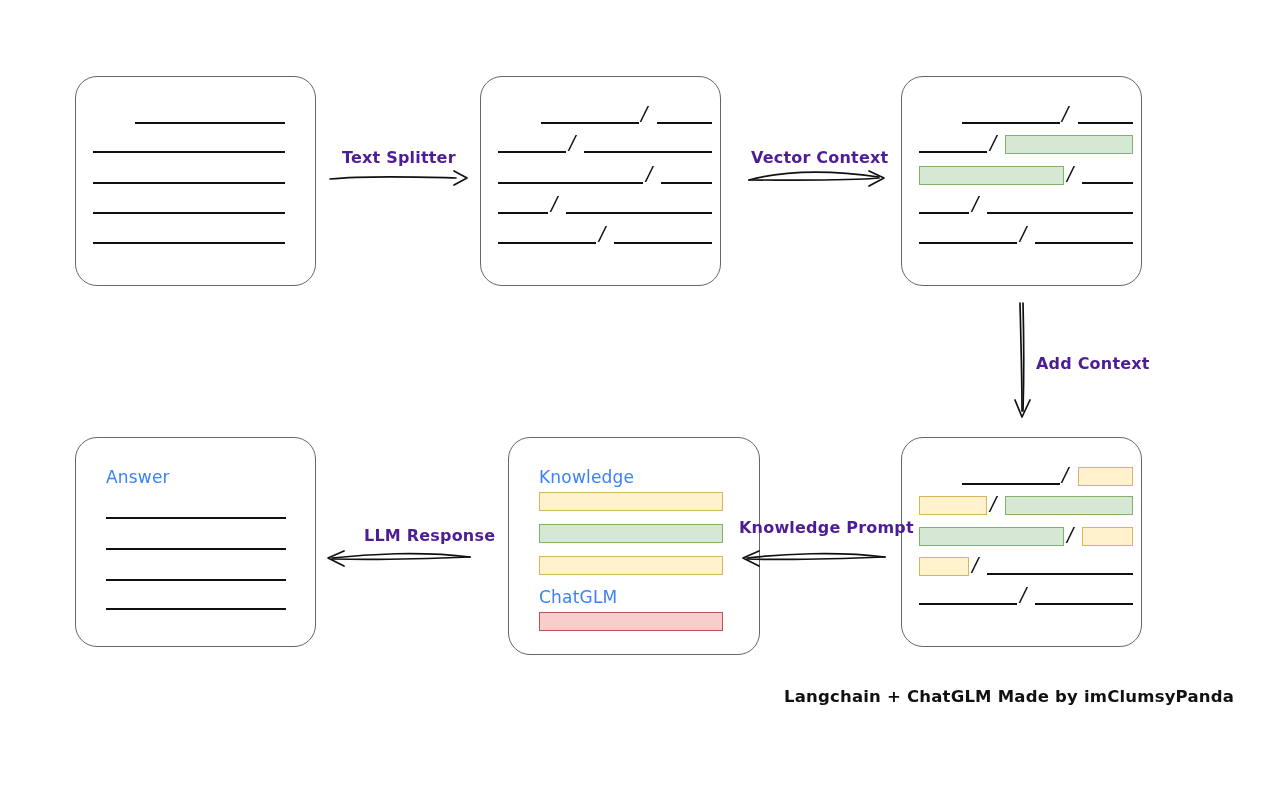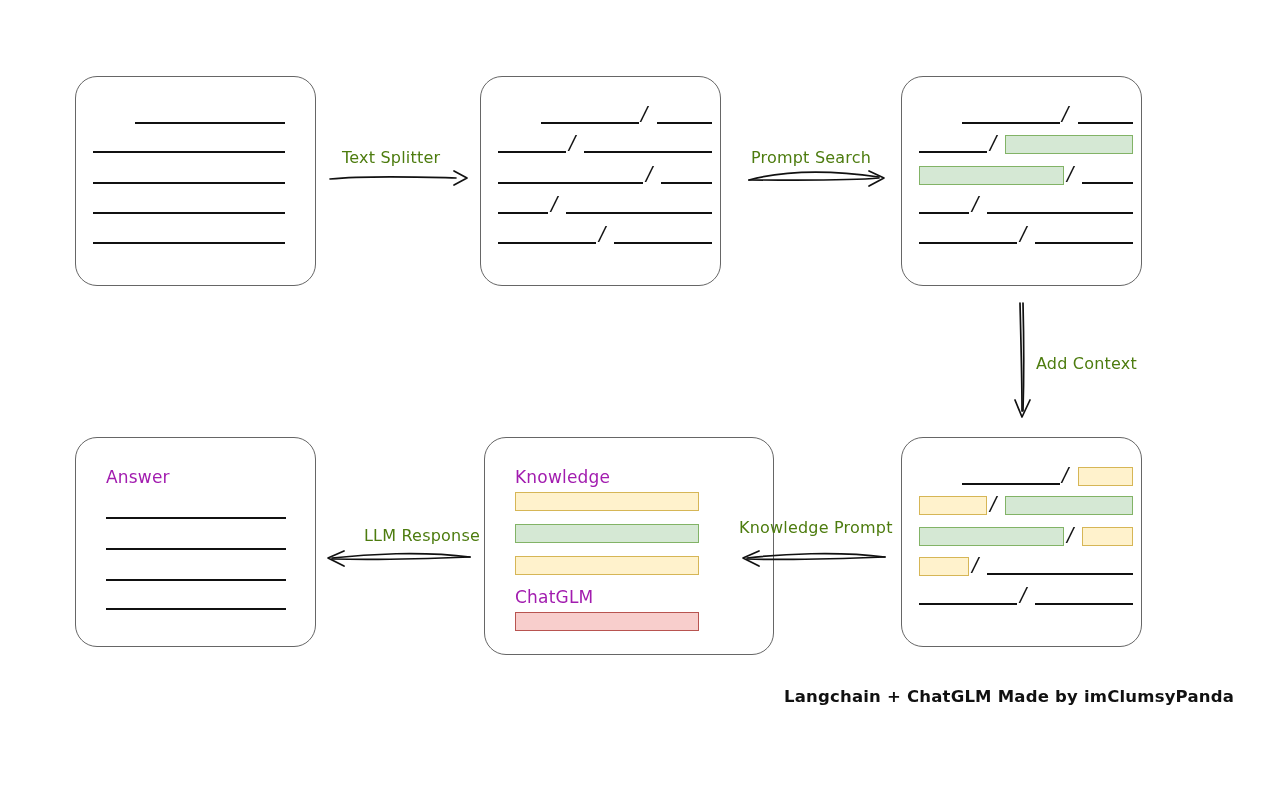--- a/index.html
+++ b/index.html
@@ -49,31 +49,32 @@
     border-style: solid;
   }
   .chunk.green  { background: #d5e8d4; border-color: #82b366; }
   .chunk.yellow { background: #fff2cc; border-color: #d6b656; }
   .chunk.red    { background: #f8cecc; border-color: #b85450; }
 
   
   .box-label {
     position: absolute;
     font-size: 17px;
-    color: #a21caf;
+    color: #3b82f6;
     letter-spacing: .2px;
     white-space: nowrap;
   }
   
   .edge-label {
     position: absolute;
     font-size: 16px;
-    color: #4d7c0f;
+    color: #4c1d95;
     white-space: nowrap;
     letter-spacing: .2px;
+    font-weight: bold;
   }
   .caption {
     position: absolute;
     font-size: 16.5px;
     color: #111111;
     white-space: nowrap;
     letter-spacing: .2px;
   }
   svg.edge {
     position: absolute;
@@ -132,21 +133,21 @@
     </div>
 
   <div class="doc-box" id="box-answer" style="left:75px; top:437px; width:241px; height:210px;">
       <div class="box-label" style="left:30px; top:29px;">Answer</div>
       <div class="rule" style="left:30px; top:79px; width:180px;"></div>
       <div class="rule" style="left:30px; top:110px; width:180px;"></div>
       <div class="rule" style="left:30px; top:141px; width:180px;"></div>
       <div class="rule" style="left:30px; top:170px; width:180px;"></div>
     </div>
 
-  <div class="doc-box" id="box-prompt" style="left:484px; top:437px; width:290px; height:218px;">
+  <div class="doc-box" id="box-prompt" style="left:508px; top:437px; width:252px; height:218px;">
       <div class="box-label" style="left:30px; top:29px;">Knowledge</div>
       <div class="chunk yellow" style="left:30px; top:54px; width:184px; height:19px;"></div>
       <div class="chunk green" style="left:30px; top:86px; width:184px; height:19px;"></div>
       <div class="chunk yellow" style="left:30px; top:118px; width:184px; height:19px;"></div>
       <div class="box-label" style="left:30px; top:149px;">ChatGLM</div>
       <div class="chunk red" style="left:30px; top:174px; width:184px; height:19px;"></div>
     </div>
 
   <div class="doc-box" id="box-context" style="left:901px; top:437px; width:241px; height:210px;">
       <div class="rule" style="left:60px; top:45px; width:98px;"></div>
@@ -170,21 +171,21 @@
     <path d="M 0 29 C 40 25, 90 27, 126 28" stroke-width="1.7" stroke-linecap="round"></path>
     <path d="M 124 21 L 137 28 L 124 35" stroke-width="1.7" stroke-linejoin="round" stroke-linecap="round"></path>
   </svg>
   <div class="edge-label" id="label-text-splitter" style="left:342px; top:148px;">Text Splitter</div>
 
   <svg class="edge" id="edge-vector-search" style="left:749px; top:150px; width:145px; height:50px;">
     <path d="M 0 30 C 45 18, 95 22, 130 27" stroke-width="1.7" stroke-linecap="round"></path>
     <path d="M 0 30 C 50 30, 98 31, 130 28" stroke-width="1.7" stroke-linecap="round"></path>
     <path d="M 120 21 L 135 28 L 120 36" stroke-width="1.7" stroke-linejoin="round" stroke-linecap="round"></path>
   </svg>
-  <div class="edge-label" id="label-vector-search" style="left:751px; top:148px;">Prompt Search</div>
+  <div class="edge-label" id="label-vector-search" style="left:751px; top:148px;">Vector Context</div>
 
   <svg class="edge" id="edge-add-context" style="left:1012px; top:303px; width:40px; height:120px;">
     <path d="M 8 0 C 9 40, 10 75, 10 108" stroke-width="1.7" stroke-linecap="round"></path>
     <path d="M 11 0 C 12 40, 12 75, 11 108" stroke-width="1.7" stroke-linecap="round"></path>
     <path d="M 3 97 L 10 114 L 18 97" stroke-width="1.7" stroke-linejoin="round" stroke-linecap="round"></path>
   </svg>
   <div class="edge-label" id="label-add-context" style="left:1036px; top:354px;">Add Context</div>
 
   <svg class="edge" id="edge-generate-prompt" style="left:737px; top:535px; width:150px; height:40px;">
     <path d="M 148 22 C 100 16, 45 19, 10 23" stroke-width="1.7" stroke-linecap="round"></path>

